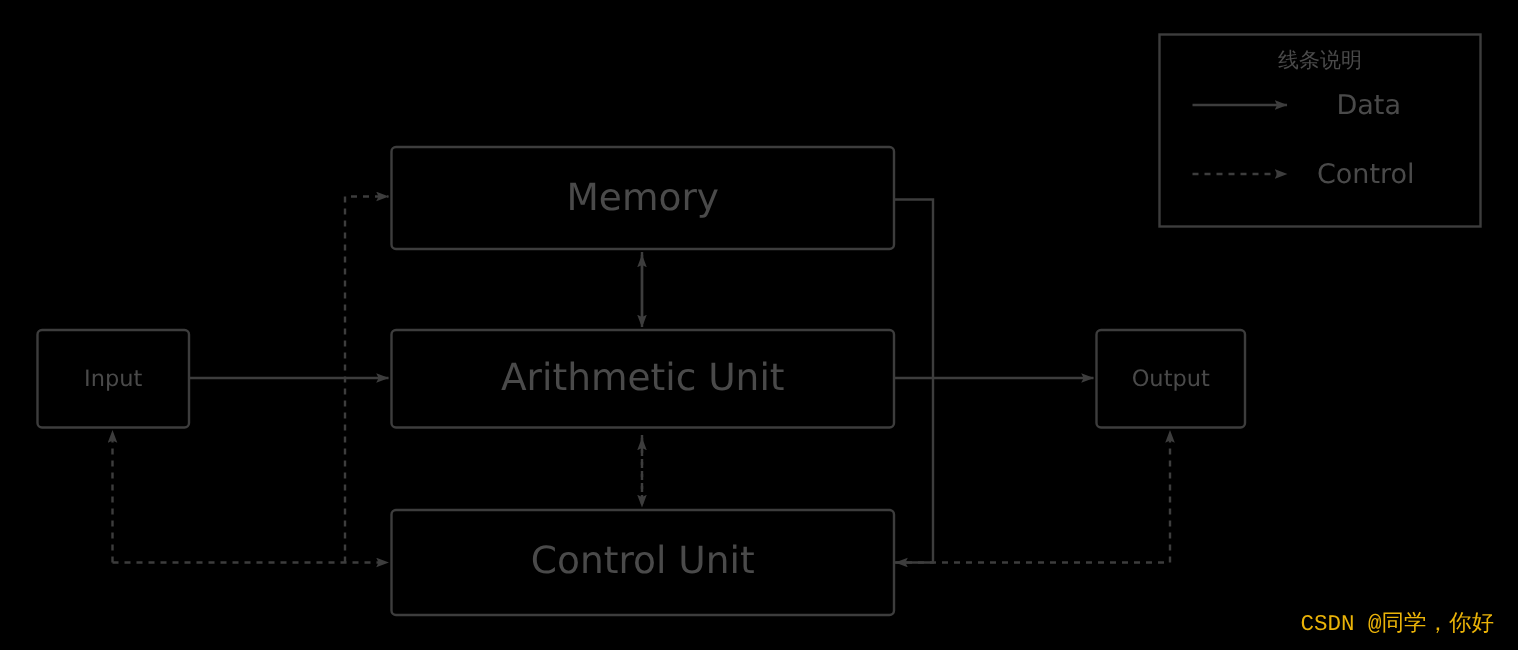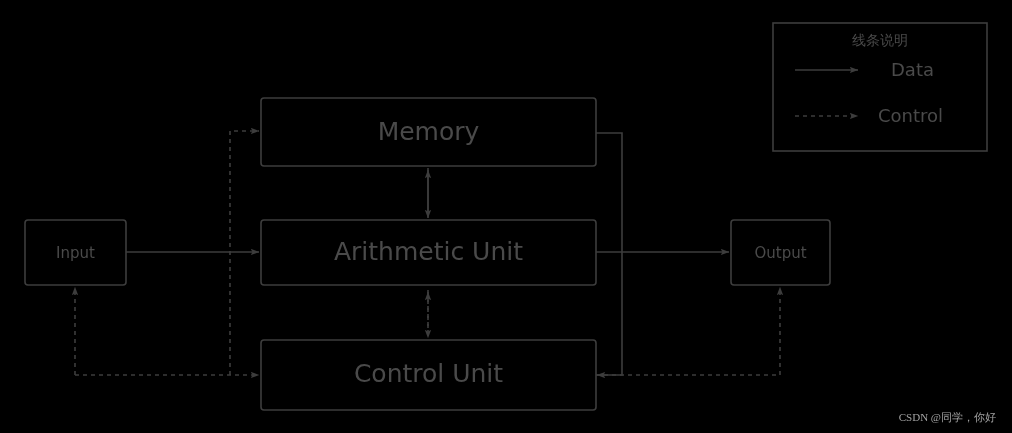--- a/index.html
+++ b/index.html
@@ -66,23 +66,23 @@
     fill: #4a4a4a;
     font-size: 18px;
     text-anchor: start;
     dominant-baseline: middle;
     font-family: "DejaVu Sans", "Liberation Sans", sans-serif;
   }
   .watermark {
     position: absolute;
     right: 16px;
     bottom: 8px;
-    color: #a3a3a3;
-    font-size: 11px;
-    font-family: Liberation Serif, serif;
+    color: #eab308;
+    font-size: 15px;
+    font-family: Liberation Mono, monospace;
     white-space: nowrap;
   }
 </style>
 </head>
 <body>
 
 <svg id="diagram" viewBox="0 0 1012 433">
   <defs>
     <marker id="arrow-solid" markerWidth="9" markerHeight="9" refX="8.2" refY="3.2" orient="auto" markerUnits="userSpaceOnUse">
       <path d="M0,0 L8.5,3.2 L0,6.4 L1.6,3.2 z" fill="#3d3d3d"></path>

